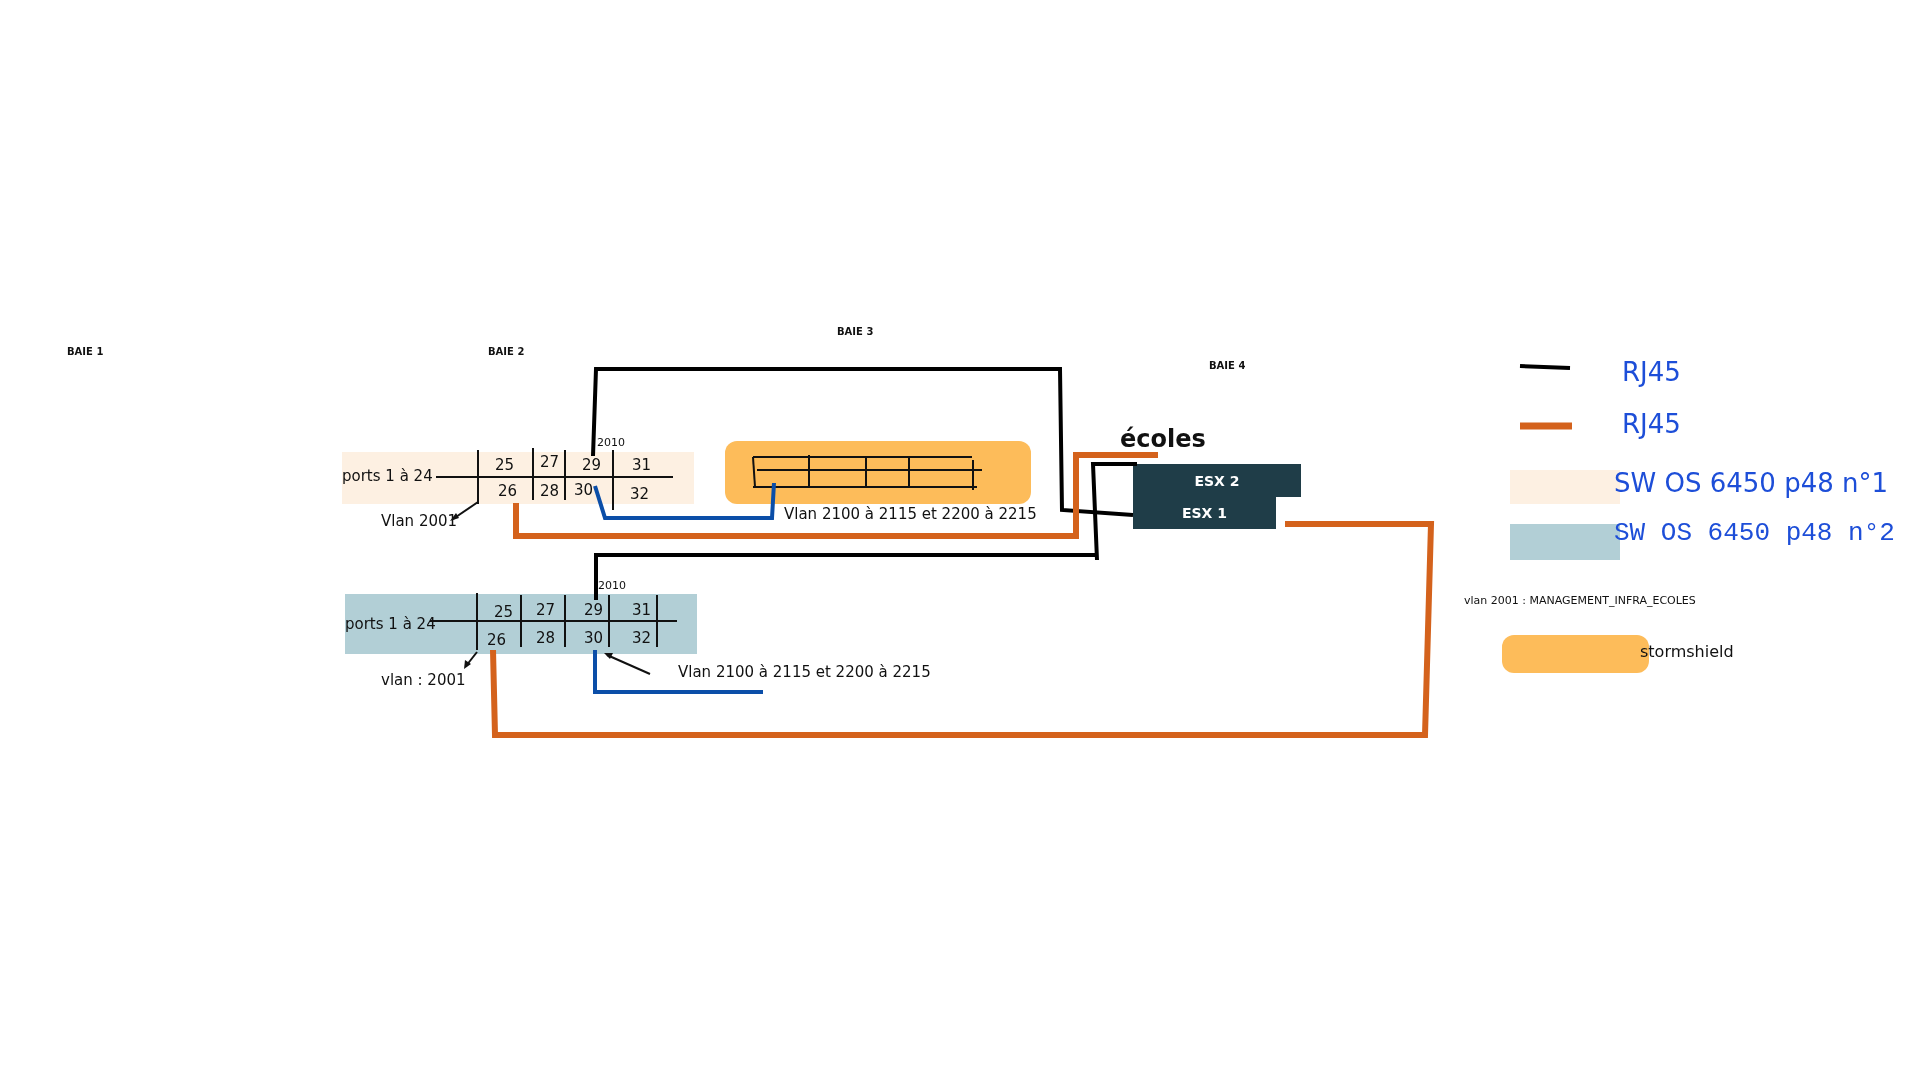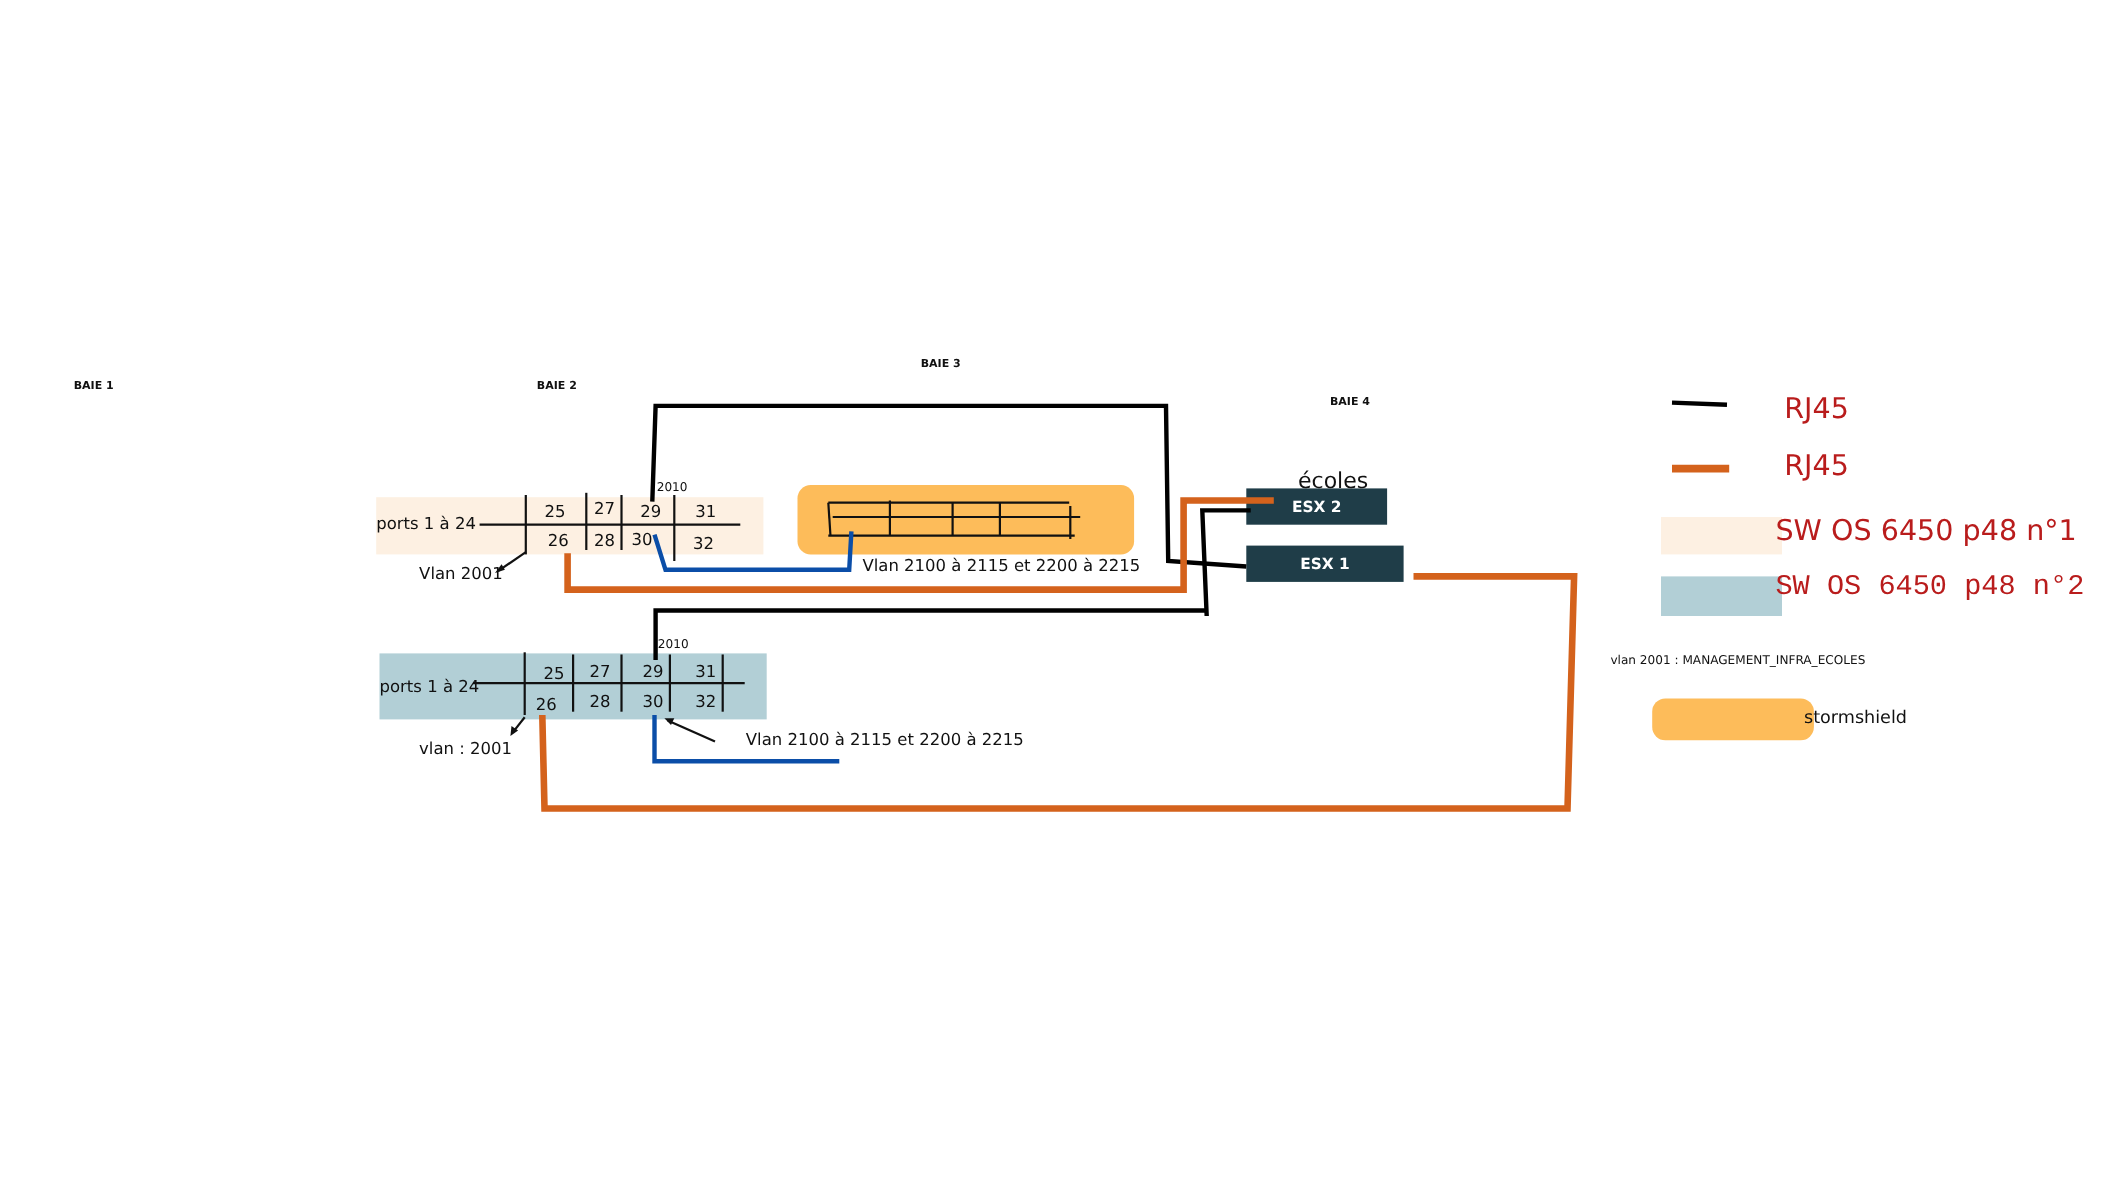--- a/index.html
+++ b/index.html
@@ -5,38 +5,38 @@
   html,body{margin:0;padding:0;background:#ffffff;}
   body{width:1920px;height:1080px;position:relative;overflow:hidden;font-family:"DejaVu Sans","Liberation Sans",sans-serif;color:#111;}
   .abs{position:absolute;padding-left:20px;}
   .baie{font-size:10px;font-weight:bold;color:#111;font-family:"DejaVu Sans",sans-serif;}
   .sw1{background:#fdf0e2;}
   .sw2{background:#b2cfd6;}
   .port{font-size:15px;color:#111;position:absolute;}
   .lbl{font-size:15px;color:#111;position:absolute;white-space:nowrap;}
   .small{font-size:11px;}
   .esx{background:#1f3d48;color:#fff;font-weight:bold;font-size:14px;display:flex;align-items:center;justify-content:center;position:absolute;}
-  .legend-text{font-size:26px;color:#b91c1c;position:absolute;white-space:nowrap;}
+  .legend-text{font-size:26px;color:#1d4ed8;position:absolute;white-space:nowrap;}
   svg{position:absolute;left:0;top:0;}
 </style>
 </head>
 <body>
 
 <div class="abs baie" style="left:47px;top:346px;">BAIE 1</div>
 <div class="abs baie" style="left:468px;top:346px;">BAIE 2</div>
 <div class="abs baie" style="left:817px;top:326px;">BAIE 3</div>
 <div class="abs baie" style="left:1189px;top:360px;">BAIE 4</div>
 
 <div class="abs sw1" style="left:342px;top:452px;width:332px;height:52px;"></div>
 
 <div class="abs sw2" style="left:345px;top:594px;width:332px;height:60px;"></div>
 
 <div class="abs" style="left:725px;top:441px;width:286px;height:63px;background:#fdbc5a;border-radius:12px;"></div>
 
-<div class="esx" style="left:1133px;top:444px;width:128px;height:33px;">ESX 2</div>
+<div class="esx" style="left:1133px;top:464px;width:168px;height:33px;">ESX 2</div>
 <div class="esx" style="left:1133px;top:496px;width:143px;height:33px;">ESX 1</div>
 
 <div class="abs" style="left:1510px;top:470px;width:90px;height:34px;background:#fdf0e2;"></div>
 <div class="abs" style="left:1510px;top:524px;width:90px;height:36px;background:#b2cfd6;"></div>
 <div class="abs" style="left:1502px;top:635px;width:127px;height:38px;background:#fdbc5a;border-radius:12px;"></div>
 
 <svg width="1920" height="1080">
 
   <g stroke="#111" stroke-width="2" fill="none">
     <line x1="436" y1="477" x2="673" y2="477"></line>
@@ -111,20 +111,20 @@
 <div class="port" style="left:536px;top:601px;">27</div>
 <div class="port" style="left:536px;top:629px;">28</div>
 <div class="port" style="left:584px;top:601px;">29</div>
 <div class="port" style="left:584px;top:629px;">30</div>
 <div class="port" style="left:632px;top:601px;">31</div>
 <div class="port" style="left:632px;top:629px;">32</div>
 <div class="lbl small" style="left:598px;top:579px;">2010</div>
 <div class="lbl" style="left:381px;top:671px;">vlan : 2001</div>
 <div class="lbl" style="left:678px;top:663px;">Vlan 2100 à 2115 et 2200 à 2215</div>
 
-<div class="lbl" style="left:1180px;top:425px;font-size:20px;">écoles</div>
+<div class="lbl" style="left:1120px;top:425px;font-size:24px;font-weight:bold;">écoles</div>
 
 <div class="legend-text" style="left:1622px;top:357px;">RJ45</div>
 <div class="legend-text" style="left:1622px;top:409px;">RJ45</div>
 <div class="legend-text" style="left:1614px;top:468px;">SW OS 6450 p48 n°1</div>
 <div class="legend-text" style="left:1614px;top:518px;font-family:Liberation Mono, monospace;">SW OS 6450 p48 n°2</div>
 <div class="lbl" style="left:1464px;top:594px;font-size:11px;">vlan 2001 :  MANAGEMENT_INFRA_ECOLES</div>
 <div class="lbl" style="left:1640px;top:642px;font-size:16px;">stormshield</div>
 
 </body></html>

